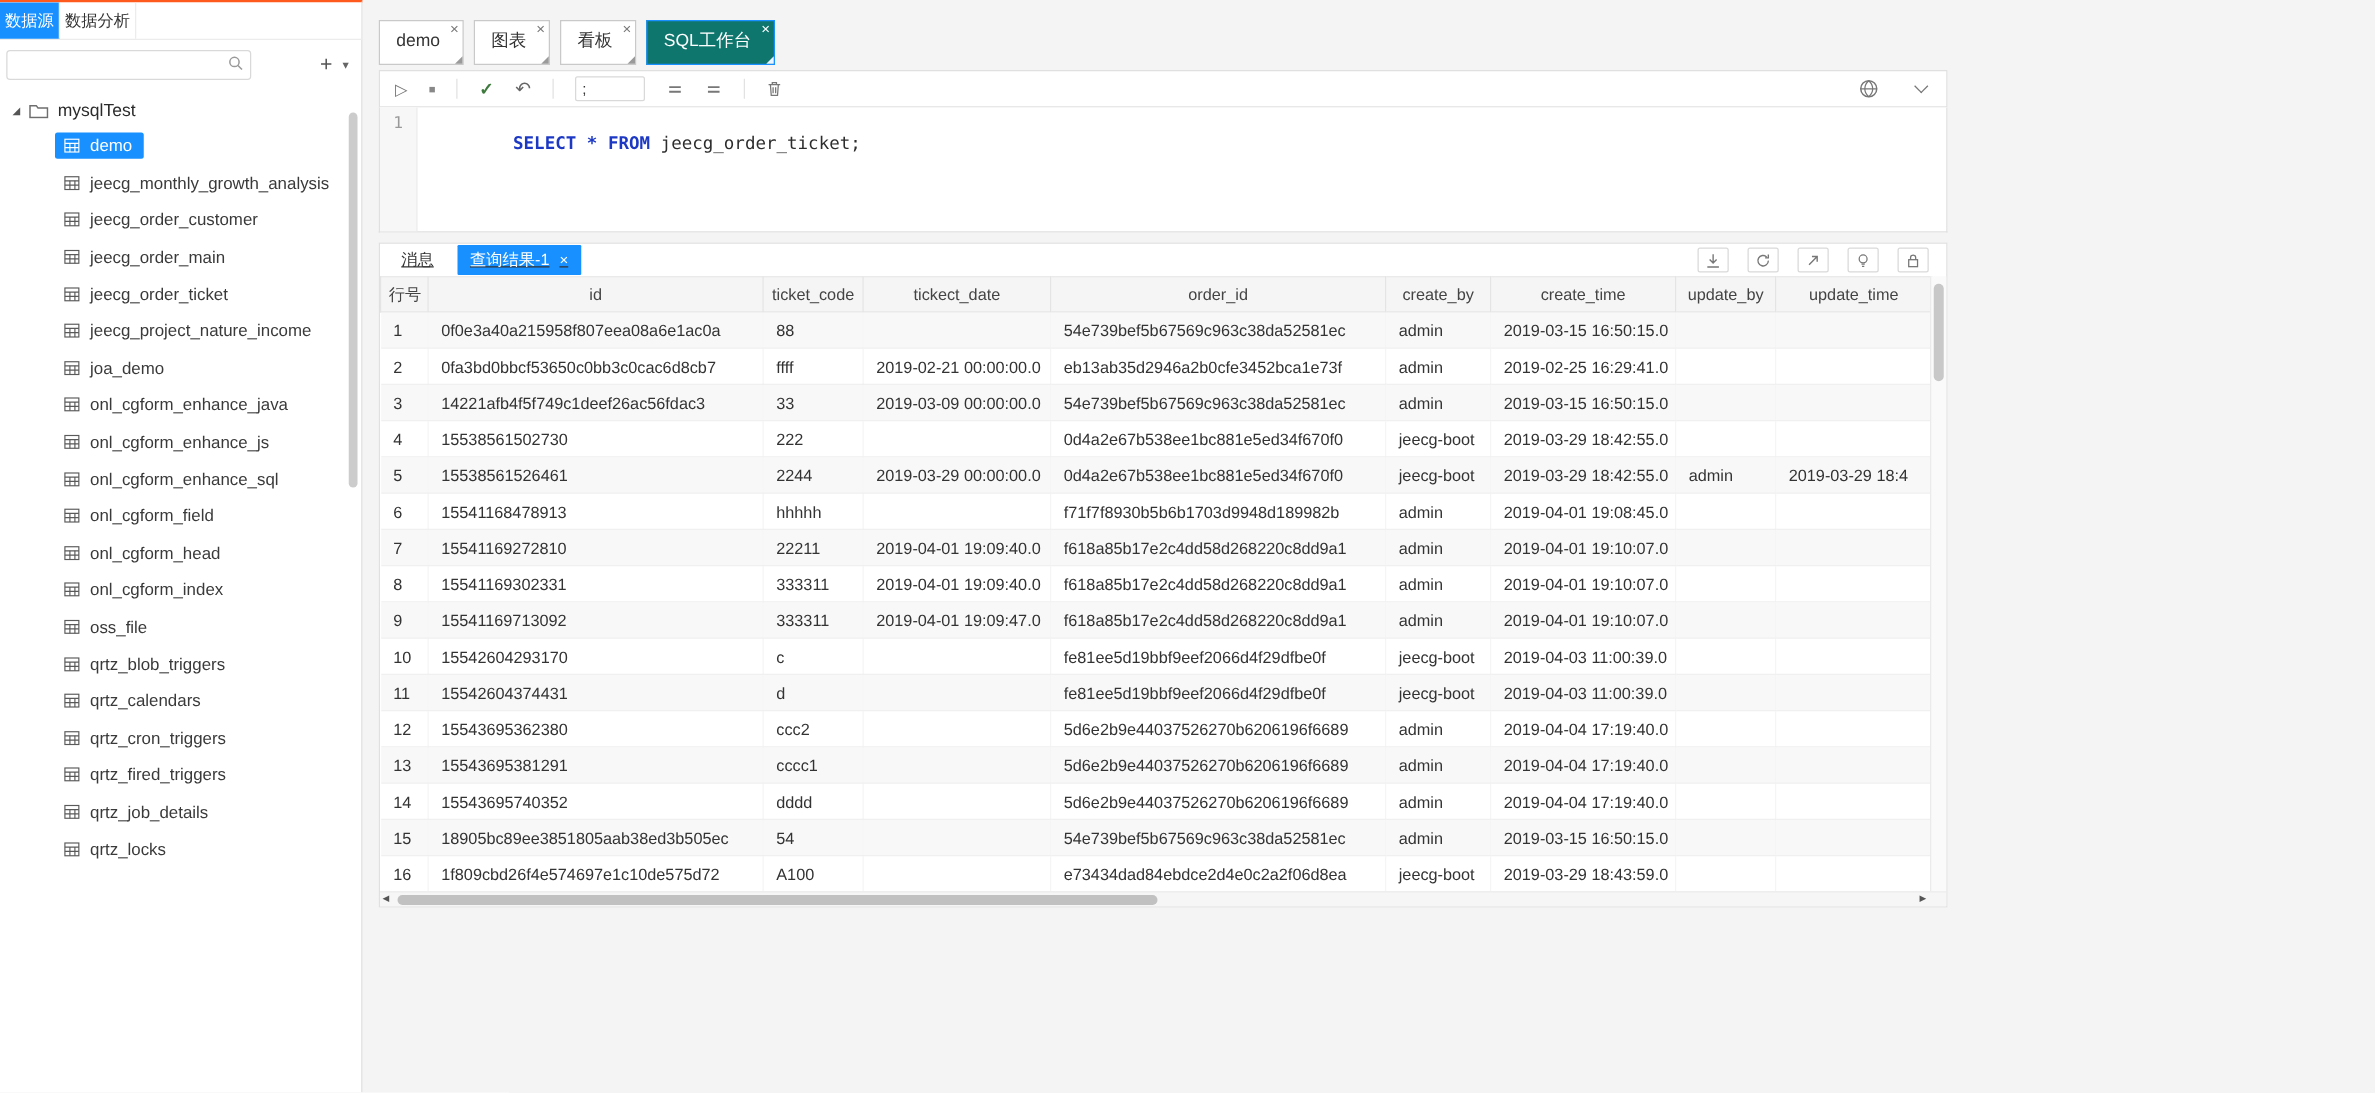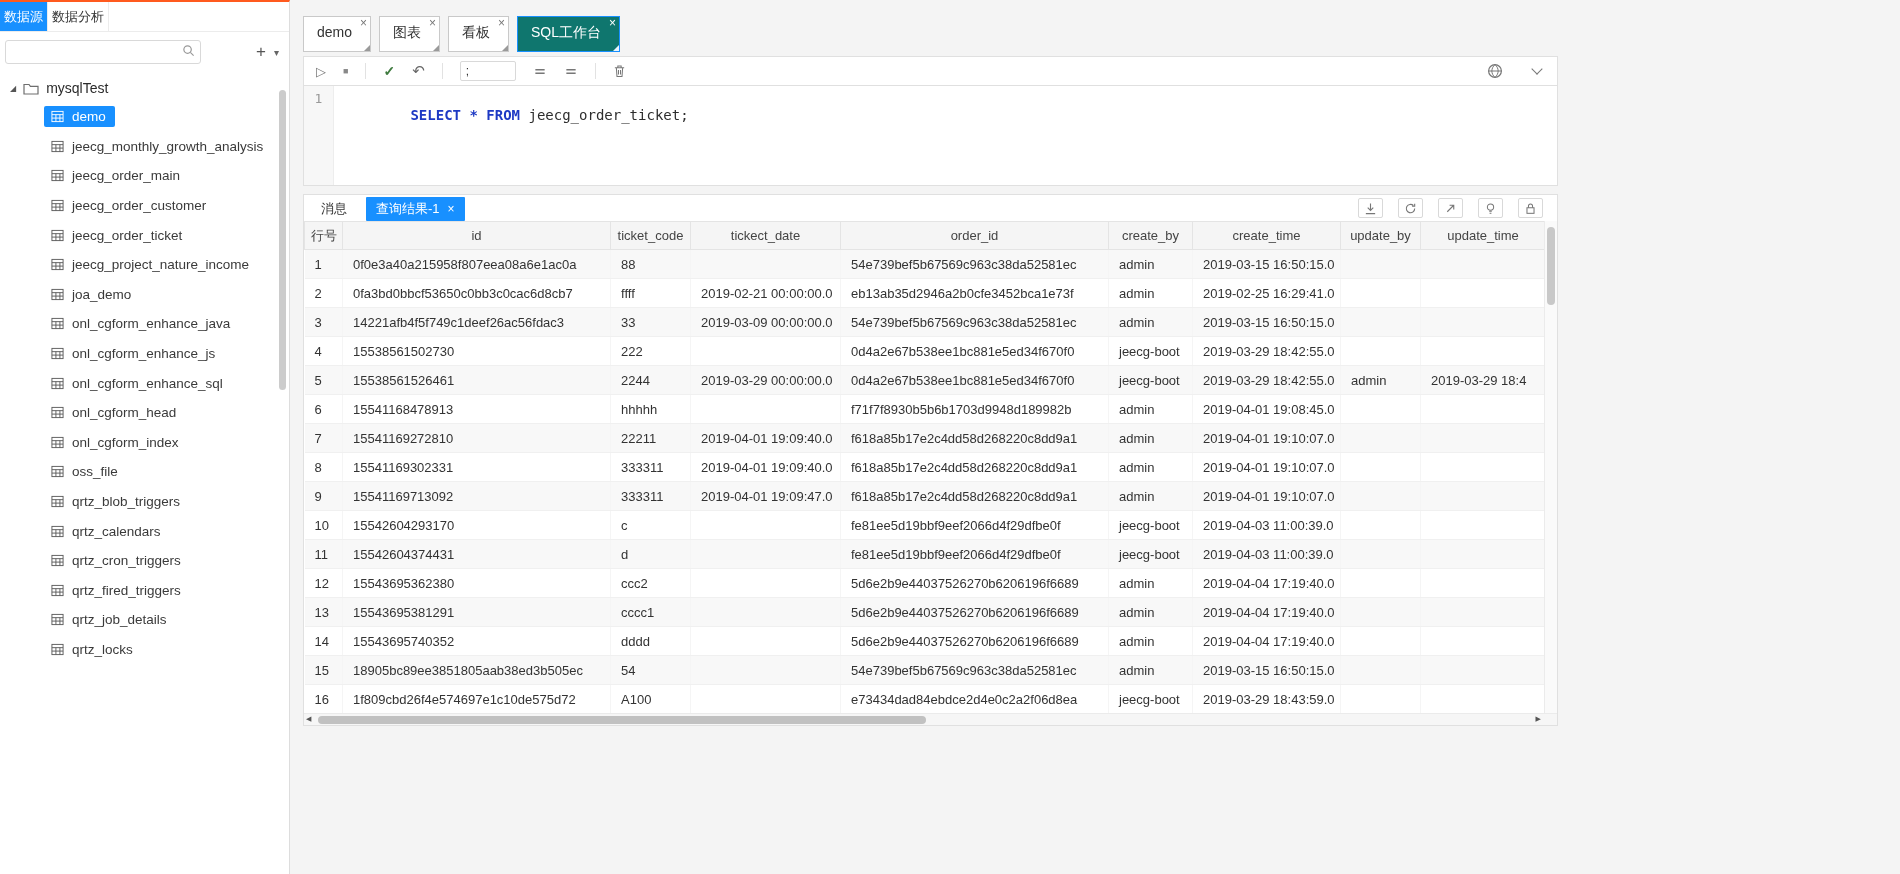--- a/index.html
+++ b/index.html
@@ -50,21 +50,21 @@
   .tright { margin-left:auto; display:flex; align-items:center; gap:30px; padding-right:4px; }
   .chev { width:8px; height:8px; border-right:1.5px solid #777; border-bottom:1.5px solid #777; transform:rotate(45deg); margin-top:-4px; cursor:pointer; }
 
   .editor { position:absolute; left:12px; top:86px; width:1255px; height:100px; background:#fff; border:1px solid #e0e0e0; border-top:none; display:flex; cursor:text; }
   .gutter { width:30px; background:#f7f7f7; border-right:1px solid #ededed; text-align:center; padding-top:5px; color:#999; font:13px "DejaVu Sans Mono", monospace; }
   .codeline { padding:5px 9px; font:14px "DejaVu Sans Mono", monospace; color:#2d2d2d; white-space:pre;text-align:right; }
   .codeline .keyword { color:#1d39c4; font-weight:bold; }
 
   
   .results { position:absolute; left:12px; top:194px; width:1255px; height:532px; background:#fff; border:1px solid #e0e0e0; }
-  .rtabs { position:relative; display:flex; align-items:flex-end; height:26px; padding-left:7px; }
+  .rtabs { position:relative; display:flex; align-items:center; height:26px; padding-left:7px;text-decoration:underline; }
   .rtab-list { display:flex; gap:9px; align-items:center; }
   .rtab { font-size:13px; color:#333; padding:3px 10px; cursor:pointer; display:inline-flex; gap:8px; align-items:center; }
   .rtab.active { background:#1890ff; color:#fff; border-radius:1px; }
   .rtab-close { font-size:12px; cursor:pointer; }
   .ricons { position:absolute; right:14px; top:3px; display:flex; gap:15px; }
   .ricon { width:25px; height:20px; border:1px solid #d9d9d9; border-radius:2px; background:#fff; color:#777; display:flex; align-items:center; justify-content:center; cursor:pointer; }
 
   table.grid { width:1241px; border-collapse:collapse; table-layout:fixed; font-size:13px; color:#333; }
   .grid th { background:#f5f5f5; border:1px solid #e4e4e4; font-weight:normal; height:28px; text-align:center; padding:0 6px; white-space:nowrap; overflow:hidden; color:#444; }
   .grid td { height:29px; padding:0 10px; border-bottom:1px solid #f0f0f0; border-right:1px solid #f5f5f5; white-space:nowrap; overflow:hidden; }
@@ -157,50 +157,50 @@
             <span class="node-box">
               <span class="gicon">
                 <svg width="13" height="13" viewBox="0 0 14 14">
                   <rect x="1" y="1.5" width="12" height="11" fill="none" stroke="currentColor"></rect>
                   <line x1="1" y1="5" x2="13" y2="5" stroke="currentColor"></line>
                   <line x1="1" y1="8.7" x2="13" y2="8.7" stroke="currentColor"></line>
                   <line x1="5.3" y1="5" x2="5.3" y2="12.5" stroke="currentColor"></line>
                   <line x1="9.6" y1="5" x2="9.6" y2="12.5" stroke="currentColor"></line>
                 </svg>
               </span>
+              <span>jeecg_order_customer</span>
+            </span>
+          </div>
+
+          <div class="tree-item">
+            <span class="node-box">
+              <span class="gicon">
+                <svg width="13" height="13" viewBox="0 0 14 14">
+                  <rect x="1" y="1.5" width="12" height="11" fill="none" stroke="currentColor"></rect>
+                  <line x1="1" y1="5" x2="13" y2="5" stroke="currentColor"></line>
+                  <line x1="1" y1="8.7" x2="13" y2="8.7" stroke="currentColor"></line>
+                  <line x1="5.3" y1="5" x2="5.3" y2="12.5" stroke="currentColor"></line>
+                  <line x1="9.6" y1="5" x2="9.6" y2="12.5" stroke="currentColor"></line>
+                </svg>
+              </span>
               <span>jeecg_order_main</span>
             </span>
           </div>
 
           <div class="tree-item">
             <span class="node-box">
               <span class="gicon">
                 <svg width="13" height="13" viewBox="0 0 14 14">
                   <rect x="1" y="1.5" width="12" height="11" fill="none" stroke="currentColor"></rect>
                   <line x1="1" y1="5" x2="13" y2="5" stroke="currentColor"></line>
                   <line x1="1" y1="8.7" x2="13" y2="8.7" stroke="currentColor"></line>
                   <line x1="5.3" y1="5" x2="5.3" y2="12.5" stroke="currentColor"></line>
                   <line x1="9.6" y1="5" x2="9.6" y2="12.5" stroke="currentColor"></line>
                 </svg>
               </span>
-              <span>jeecg_order_customer</span>
-            </span>
-          </div>
-
-          <div class="tree-item">
-            <span class="node-box">
-              <span class="gicon">
-                <svg width="13" height="13" viewBox="0 0 14 14">
-                  <rect x="1" y="1.5" width="12" height="11" fill="none" stroke="currentColor"></rect>
-                  <line x1="1" y1="5" x2="13" y2="5" stroke="currentColor"></line>
-                  <line x1="1" y1="8.7" x2="13" y2="8.7" stroke="currentColor"></line>
-                  <line x1="5.3" y1="5" x2="5.3" y2="12.5" stroke="currentColor"></line>
-                  <line x1="9.6" y1="5" x2="9.6" y2="12.5" stroke="currentColor"></line>
-                </svg>
-              </span>
               <span>jeecg_order_ticket</span>
             </span>
           </div>
 
           <div class="tree-item">
             <span class="node-box">
               <span class="gicon">
                 <svg width="13" height="13" viewBox="0 0 14 14">
                   <rect x="1" y="1.5" width="12" height="11" fill="none" stroke="currentColor"></rect>
                   <line x1="1" y1="5" x2="13" y2="5" stroke="currentColor"></line>
@@ -267,20 +267,34 @@
                   <line x1="1" y1="5" x2="13" y2="5" stroke="currentColor"></line>
                   <line x1="1" y1="8.7" x2="13" y2="8.7" stroke="currentColor"></line>
                   <line x1="5.3" y1="5" x2="5.3" y2="12.5" stroke="currentColor"></line>
                   <line x1="9.6" y1="5" x2="9.6" y2="12.5" stroke="currentColor"></line>
                 </svg>
               </span>
               <span>onl_cgform_enhance_sql</span>
             </span>
           </div>
 
+          <div class="tree-item">
+            <span class="node-box">
+              <span class="gicon">
+                <svg width="13" height="13" viewBox="0 0 14 14">
+                  <rect x="1" y="1.5" width="12" height="11" fill="none" stroke="currentColor"></rect>
+                  <line x1="1" y1="5" x2="13" y2="5" stroke="currentColor"></line>
+                  <line x1="1" y1="8.7" x2="13" y2="8.7" stroke="currentColor"></line>
+                  <line x1="5.3" y1="5" x2="5.3" y2="12.5" stroke="currentColor"></line>
+                  <line x1="9.6" y1="5" x2="9.6" y2="12.5" stroke="currentColor"></line>
+                </svg>
+              </span>
+              <span>onl_cgform_field</span>
+            </span>
+          </div>
 
           <div class="tree-item">
             <span class="node-box">
               <span class="gicon">
                 <svg width="13" height="13" viewBox="0 0 14 14">
                   <rect x="1" y="1.5" width="12" height="11" fill="none" stroke="currentColor"></rect>
                   <line x1="1" y1="5" x2="13" y2="5" stroke="currentColor"></line>
                   <line x1="1" y1="8.7" x2="13" y2="8.7" stroke="currentColor"></line>
                   <line x1="5.3" y1="5" x2="5.3" y2="12.5" stroke="currentColor"></line>
                   <line x1="9.6" y1="5" x2="9.6" y2="12.5" stroke="currentColor"></line>

